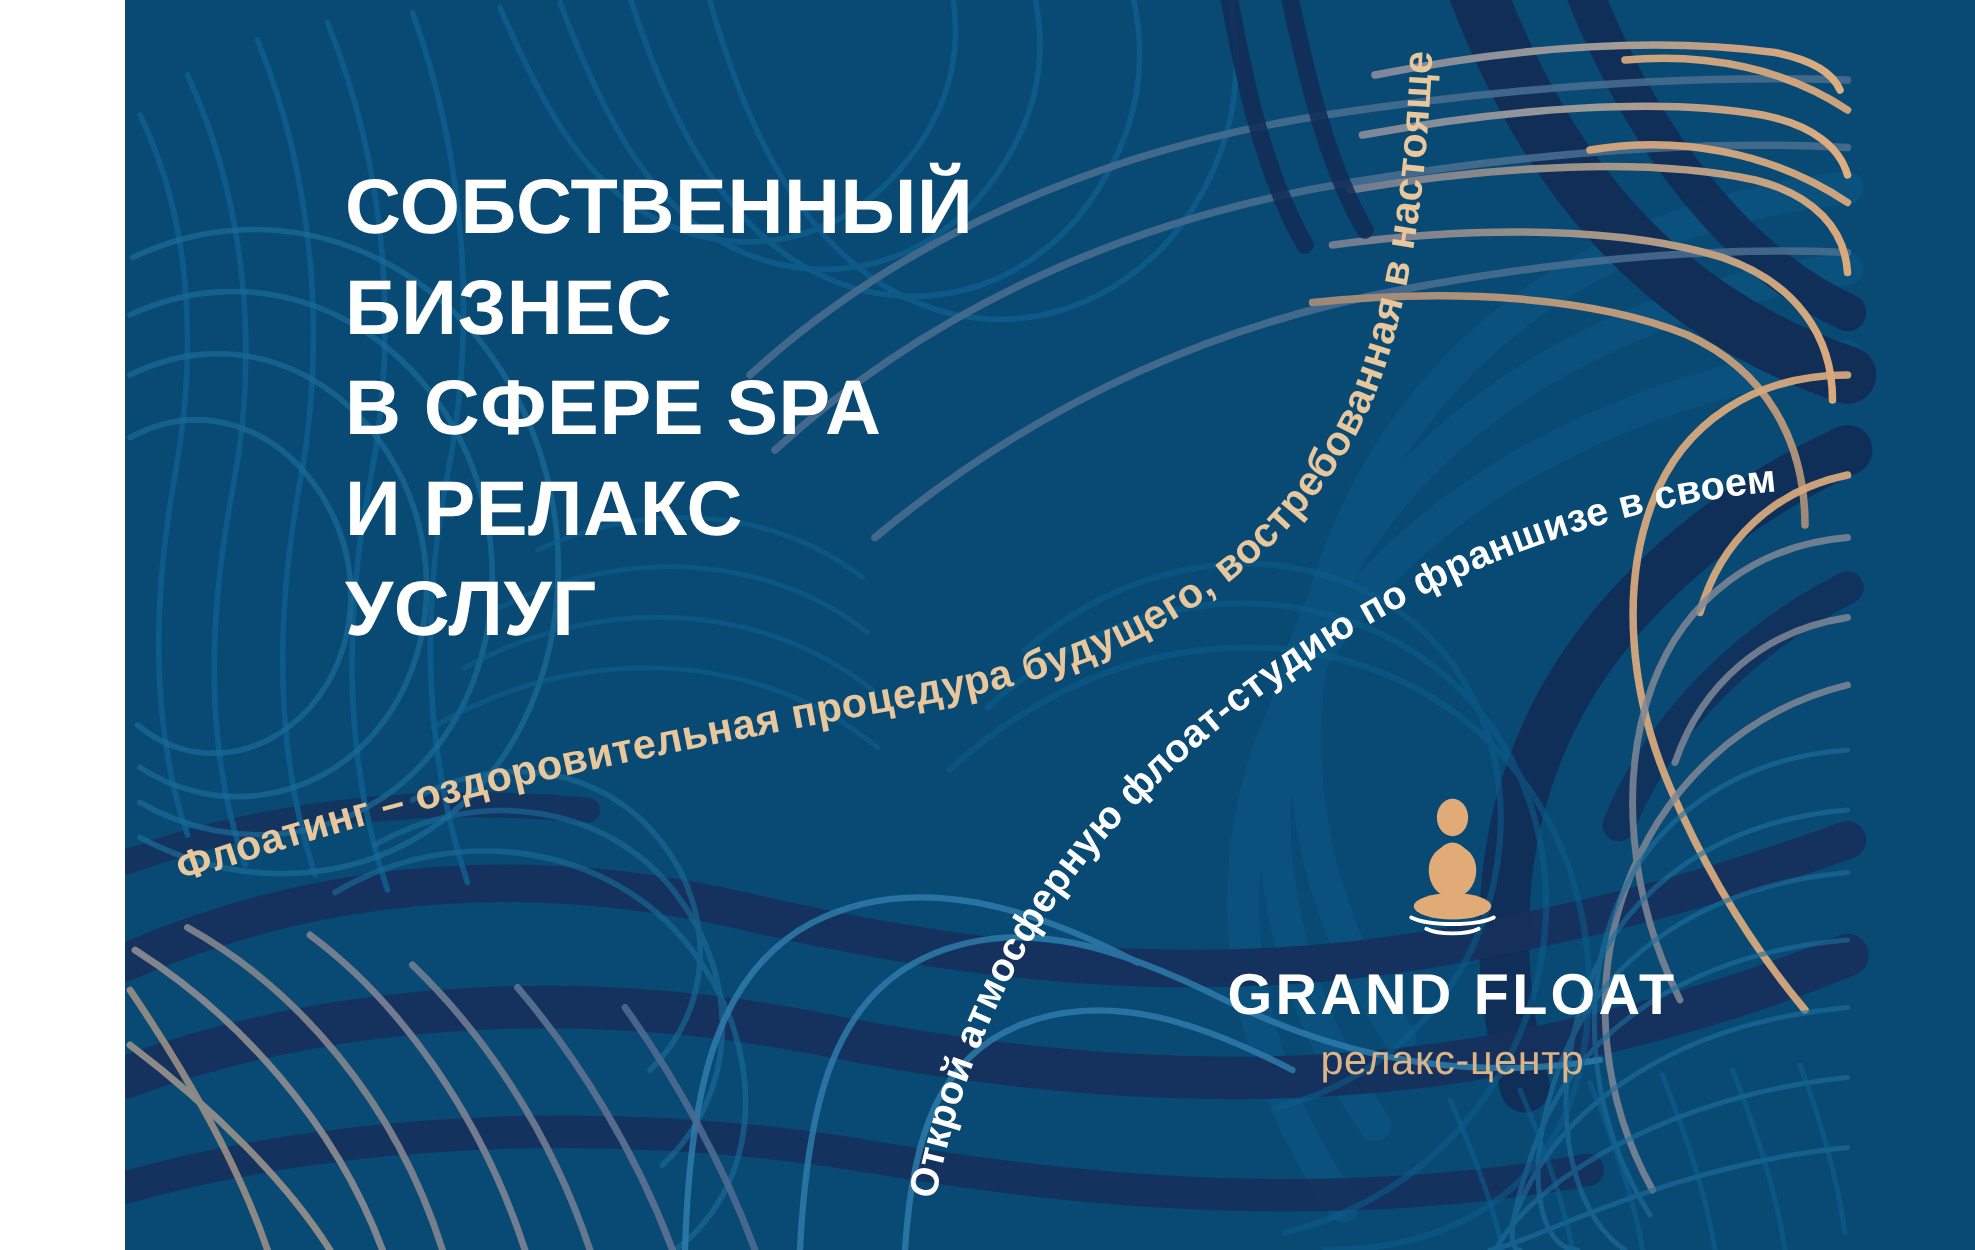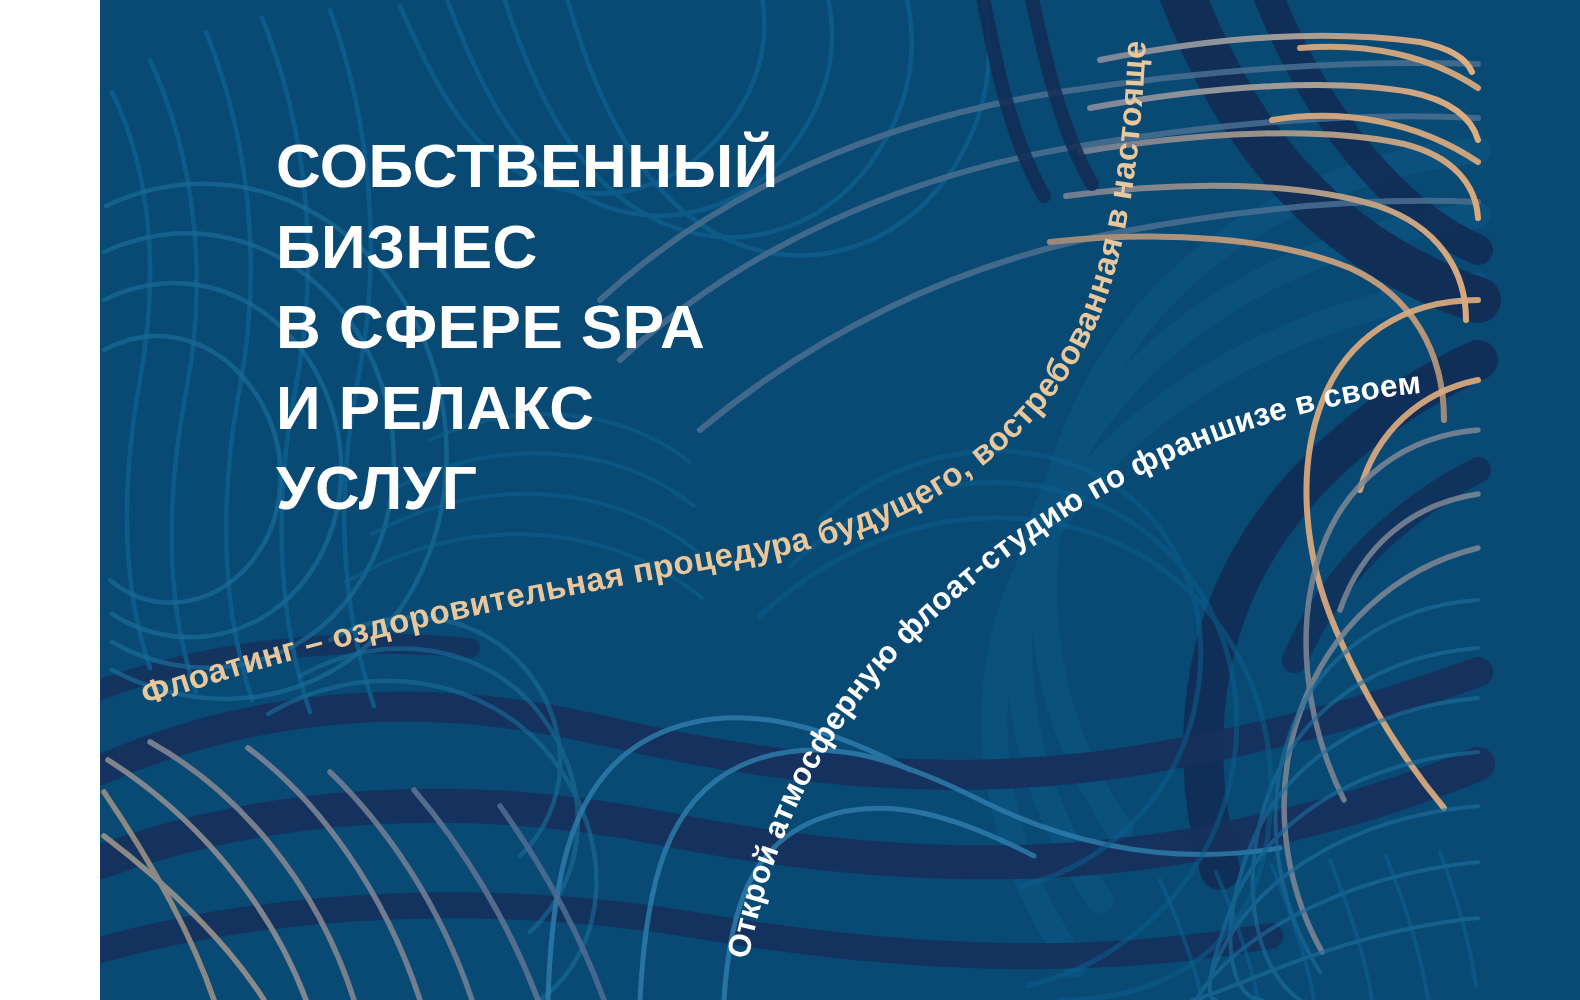--- a/index.html
+++ b/index.html
@@ -283,14 +283,30 @@
 
     <text class="tan-curve">
       <textPath href="#tanPath" startOffset="0">Флоатинг – оздоровительная процедура будущего, востребованная в настоящем</textPath>
     </text>
 
     <text class="white-curve">
       <textPath href="#whitePath" startOffset="0">Открой атмосферную флоат-студию по франшизе в своем городе</textPath>
     </text>
   </svg>
 
+  <div class="logo">
+    <svg class="logo-mark" width="118" height="112" viewBox="0 0 118 112">
+
+      <ellipse cx="59" cy="16" rx="12.5" ry="15" fill="#e0ab77"></ellipse>
+
+      <path d="M59,38 C70,38 78,47 78,58 C78,70 70,80 59,80 C48,80 40,70 40,58 C40,47 48,38 59,38 Z" fill="#e0ab77"></path>
+      <path d="M59,36 C67,36 74,45 75,56 L43,56 C44,45 51,36 59,36 Z" fill="#e0ab77"></path>
+
+      <ellipse cx="59" cy="87" rx="31" ry="10.5" fill="#e0ab77"></ellipse>
+
+      <path d="M26,96 C40,103 78,103 92,96" fill="none" stroke="#ffffff" stroke-width="3.2" stroke-linecap="round"></path>
+      <path d="M38,105 C48,110 70,110 80,105" fill="none" stroke="#ffffff" stroke-width="3" stroke-linecap="round"></path>
+    </svg>
+    <span class="logo-wordmark">GRAND FLOAT</span>
+    <span class="logo-tagline">релакс-центр</span>
+  </div>
 
 </div>
 
 </body></html>

